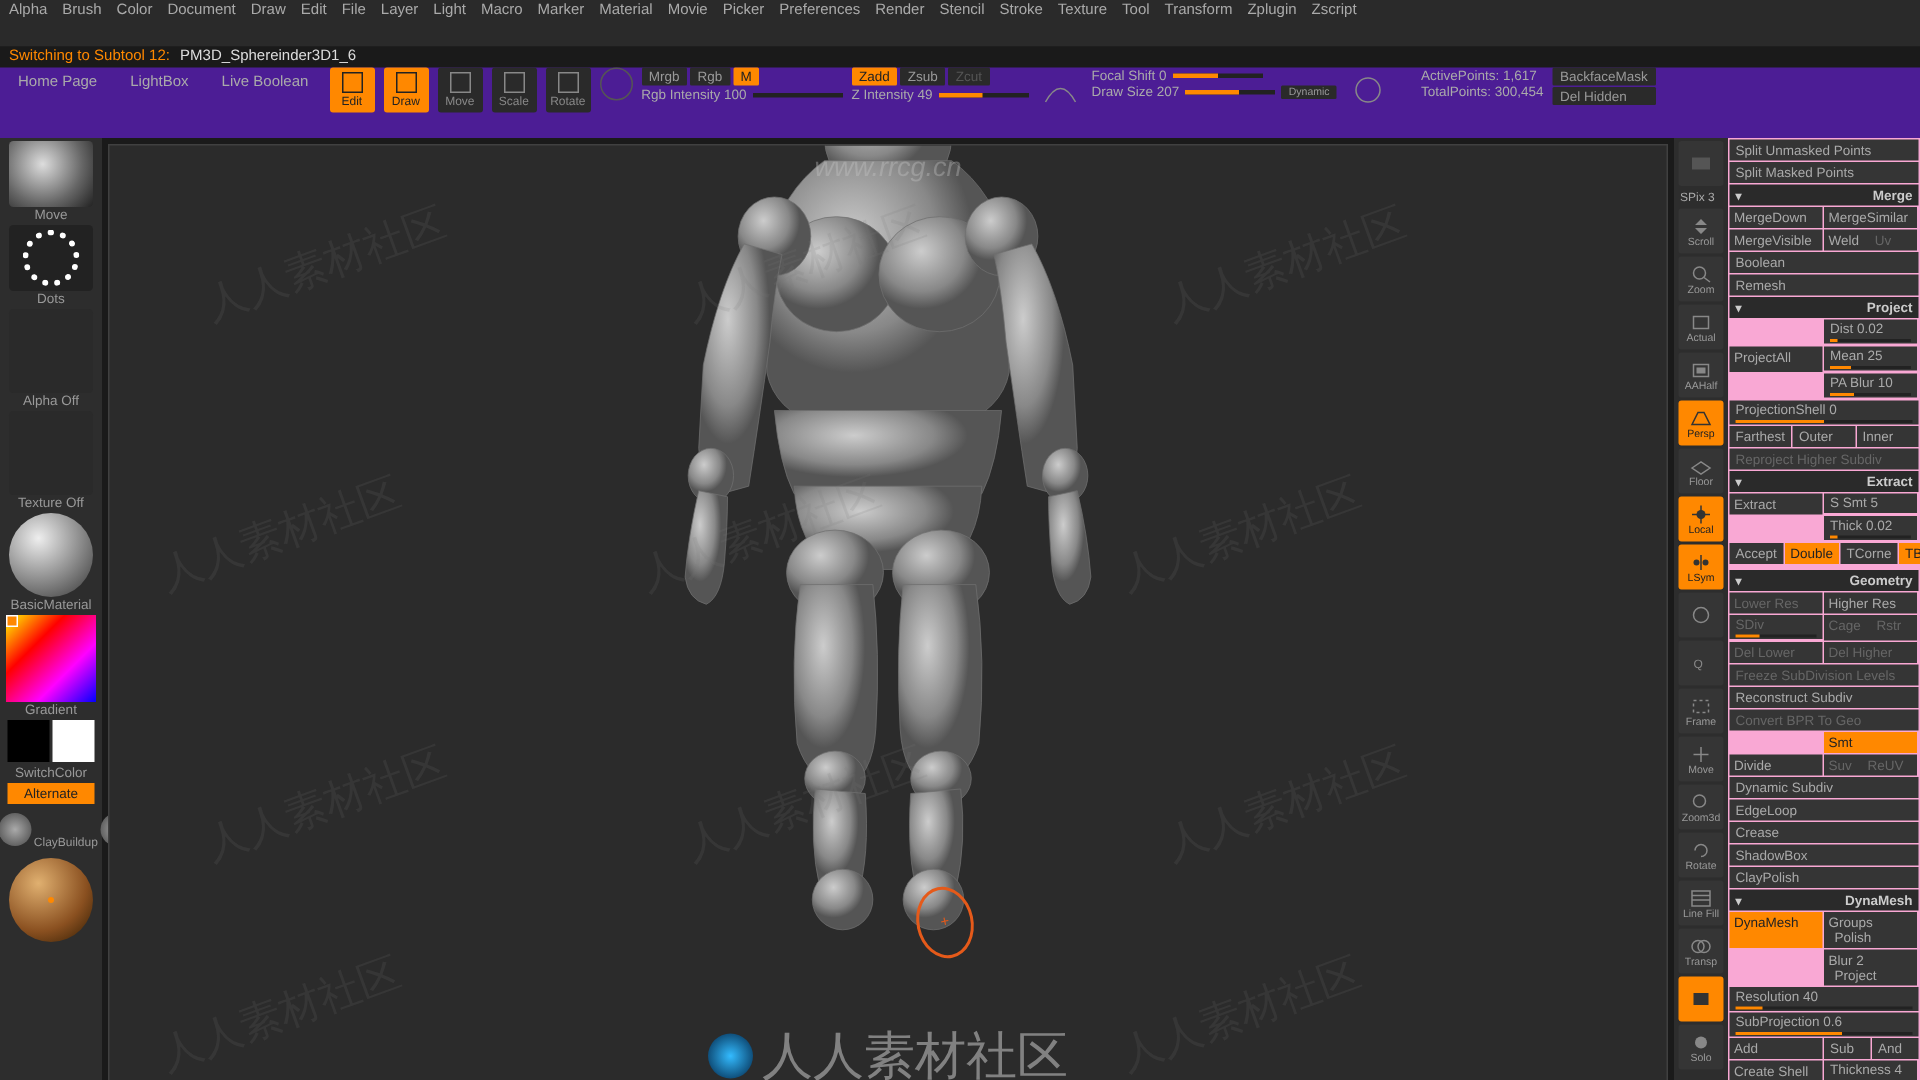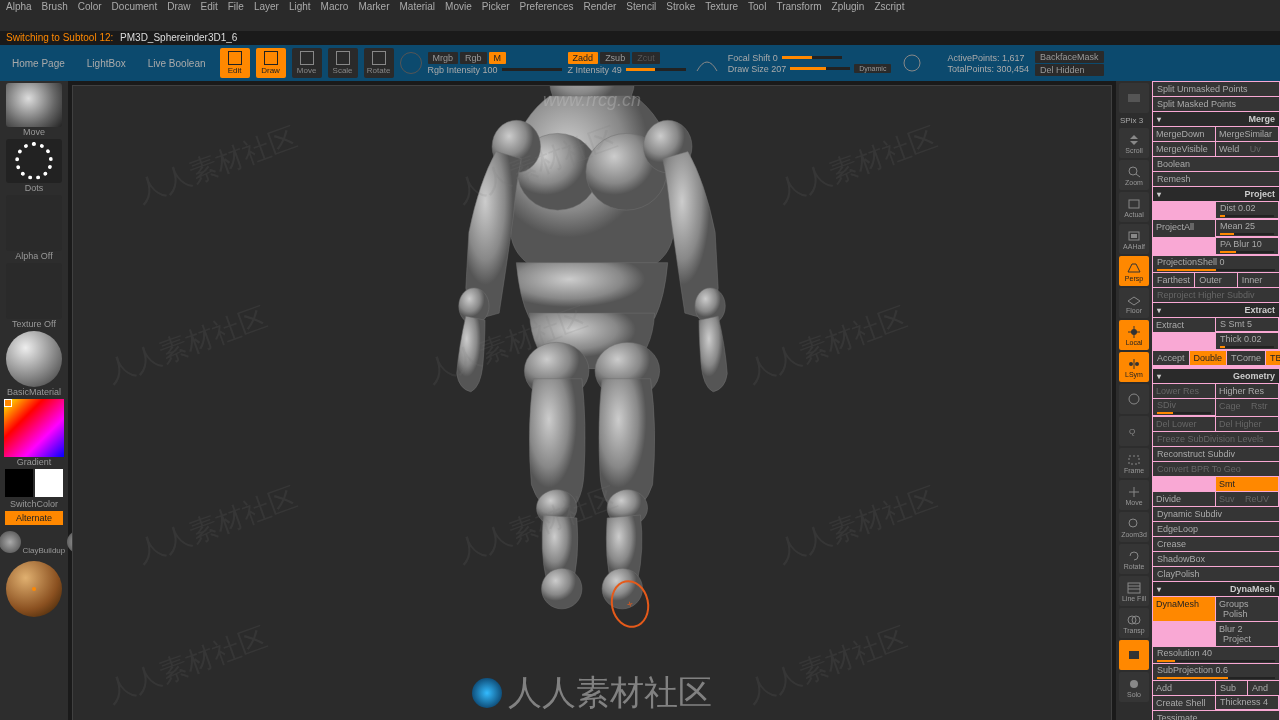--- a/index.html
+++ b/index.html
@@ -1,21 +1,21 @@
 <!DOCTYPE html>
 <html><head>
 <meta charset="utf-8">
 <style>
 *{margin:0;padding:0;box-sizing:border-box;font-family:Arial,sans-serif;user-select:none}
 body{background:#1a1a1a;color:#999;font-size:10px;width:1280px;height:720px;overflow:hidden;position:relative}
 .top-menu{height:31px;background:#2a2a2a;display:flex;gap:10px;padding:1px 6px;font-size:10px;color:#aaa}
 .top-menu span{cursor:pointer}
 .status-bar{height:14px;background:#1a1a1a;color:#f80;font-size:10px;padding:1px 6px}
 .status-bar .file{color:#ddd;margin-left:4px}
-.toolbar{height:36px;background:#0c4a6e;display:flex;align-items:center;padding:0 4px;gap:6px;font-size:10px;color:#aaa}
+.toolbar{height:47px;background:#4c1d95;display:flex;padding:0 4px;gap:6px;font-size:10px;color:#aaa}
 .tab{padding:4px 8px;cursor:pointer}
 .mode-btn{width:30px;height:30px;background:#f80;display:flex;flex-direction:column;align-items:center;justify-content:center;border-radius:2px;font-size:8px;color:#222}
 .mode-btn.dark{background:#2a2a2a;color:#888}
 .mode-btn .ico{width:14px;height:14px;border:1px solid currentColor;margin-bottom:1px}
 .circle-btn{width:22px;height:22px;border-radius:50%;border:1px solid #555}
 .tbar-group{display:flex;flex-direction:column;gap:1px;font-size:9px}
 .mini-btn{padding:1px 5px;background:#2a2a2a;color:#999;font-size:9px;cursor:pointer;border-radius:1px}
 .mini-btn.on{background:#f80;color:#222}
 .slider-row{display:flex;align-items:center;gap:4px;font-size:9px;color:#aaa}
 .slider-track{width:60px;height:3px;background:#222;position:relative}

